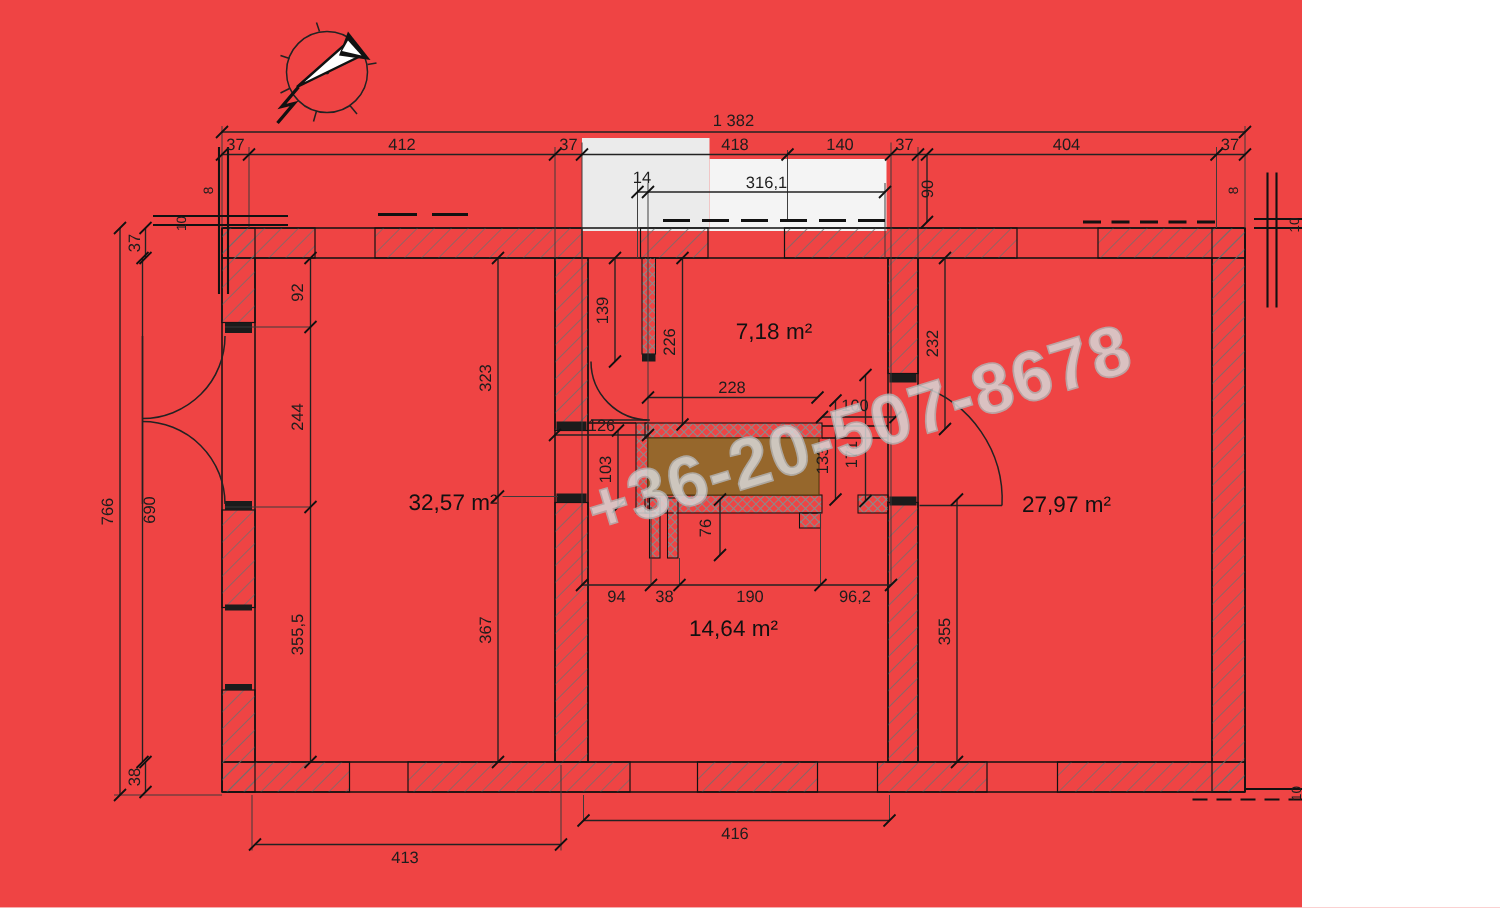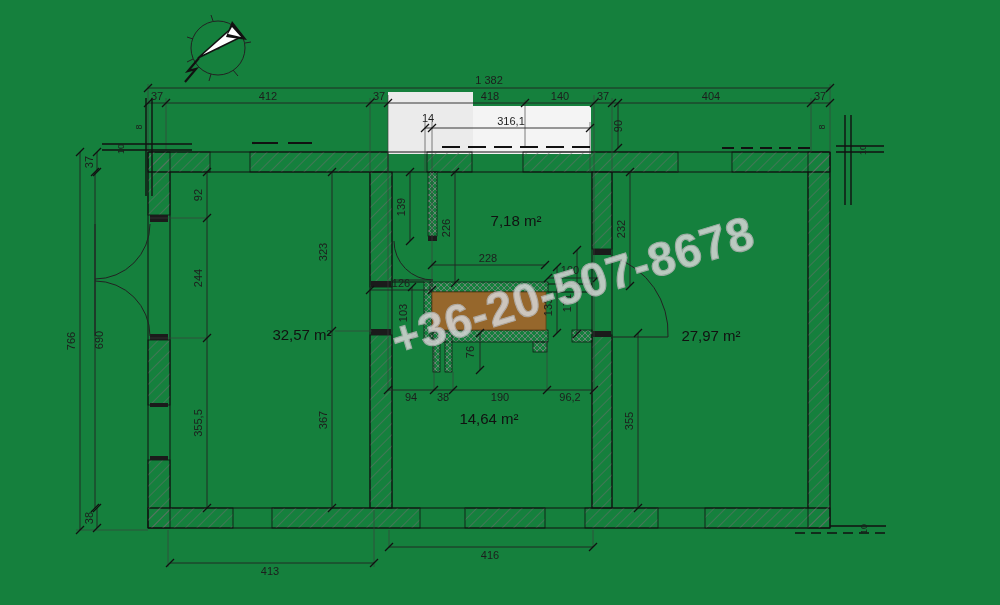--- a/index.html
+++ b/index.html
@@ -1,16 +1,16 @@
 <!DOCTYPE html>
 <html><head>
 <meta charset="utf-8">
 <style>
   html,body{margin:0;padding:0;background:#fff;}
-  .canvas{position:relative;width:1000px;height:605px;background:#15803d;overflow:hidden;
+  .canvas{position:relative;width:868px;height:605px;background:#ef4444;overflow:hidden;
           font-family:"Liberation Sans",sans-serif;text-align:right;}
   svg{display:block;}
   svg text{font-family:"Liberation Sans",sans-serif;fill:#1d1d1d;}
   .d{font-size:11px;text-anchor:middle;}
   .tiny{font-size:9px;text-anchor:middle;}
   .room{font-size:15px;text-anchor:middle;fill:#111;}
   .wm{font-size:47px;font-weight:bold;letter-spacing:1px;fill:#d7d7d7;stroke:#b3b3b3;
       stroke-width:1.1;opacity:.85;text-anchor:middle;}
   .dl{stroke:#222;stroke-width:.9;fill:none;}
   .ext{stroke:#3a3a3a;stroke-width:.65;fill:none;}

